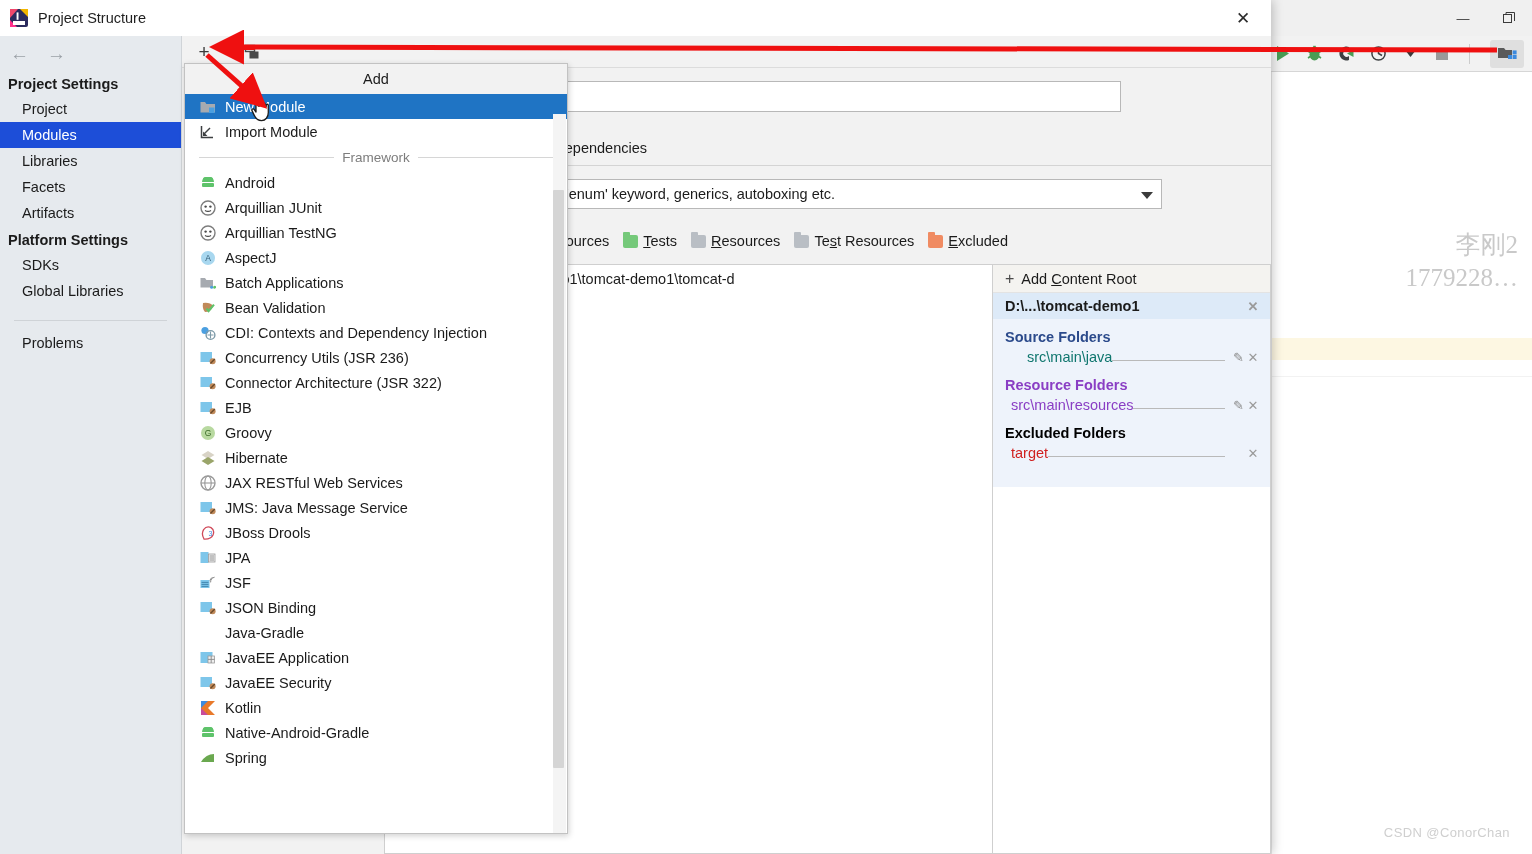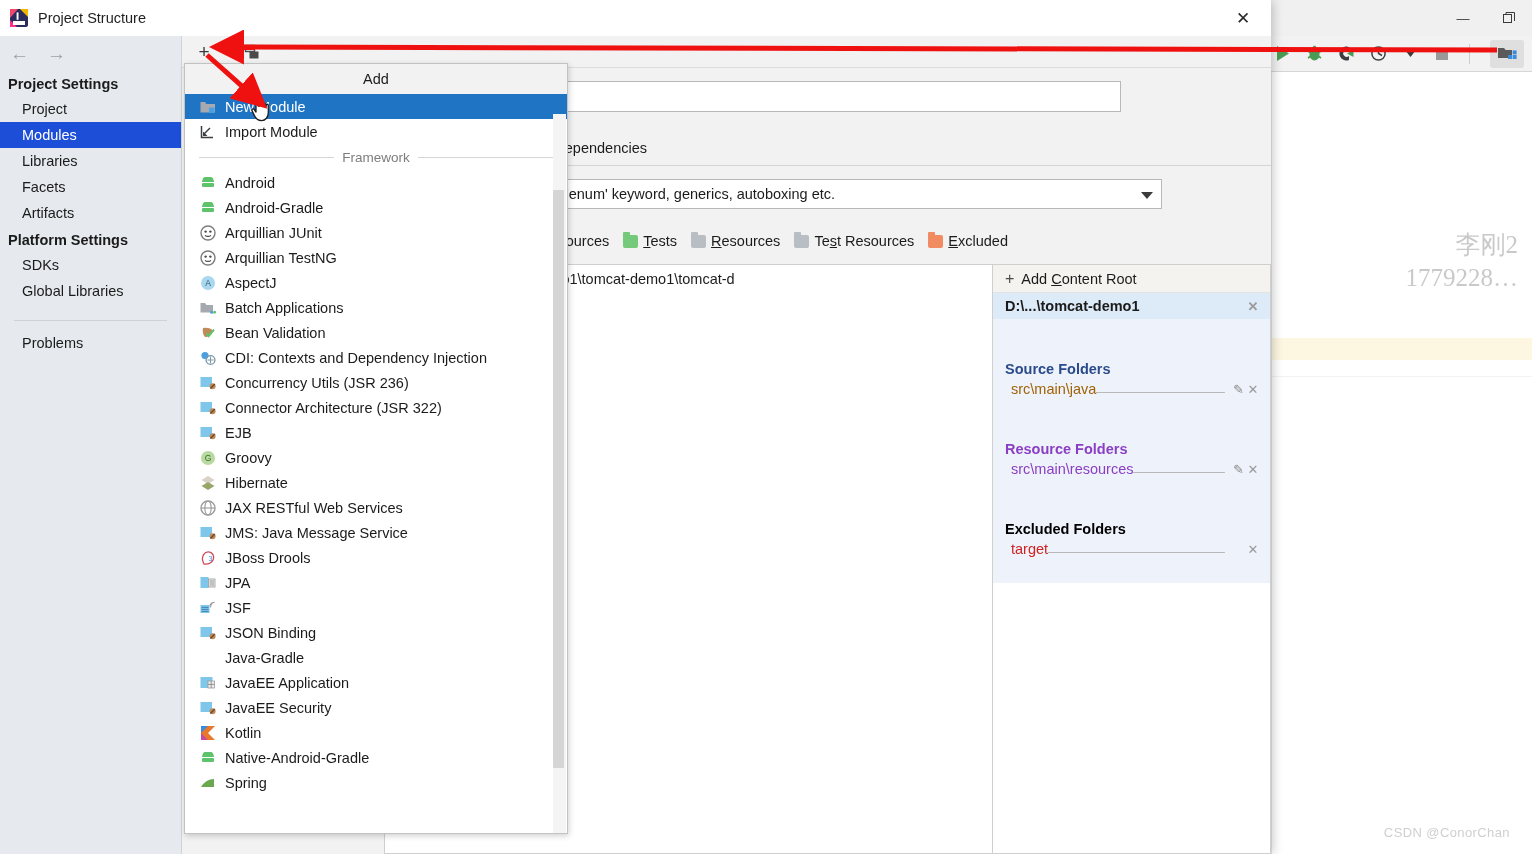--- a/index.html
+++ b/index.html
@@ -153,30 +153,30 @@
     height:28px; display:flex; align-items:center; gap:7px;
     padding-left:12px; font-size:14.5px; color:#1b1b1b; background:#f4f3f0;
     border-bottom:1px solid #e3e3e3;
   }
   #croot-add .plus { color:#4a4a4a; font-size:16px; }
   #croot-block { background:#eef3fb; padding-bottom:24px; }
   #croot-header {
     height:26px; background:#ddeaf8; display:flex; align-items:center; justify-content:space-between;
     padding:0 10px 0 12px; font-size:14.5px; font-weight:bold; color:#1b1b1b;
   }
-  .croot-section-title { font-size:14.5px; font-weight:bold; padding:10px 0 3px 12px;margin-top:32px; }
+  .croot-section-title { font-size:14.5px; font-weight:bold; padding:10px 0 3px 12px; }
   .croot-row { display:flex; align-items:center; padding:1px 10px 1px 18px; font-size:14.5px; }
   .croot-row .val { position:relative; padding-bottom:1px; }
   .croot-row .underline { flex:1; border-bottom:1px solid #b9b9b9; margin:0 6px 4px 0; height:10px; }
   .mini-ico { width:15px; text-align:center; color:#8a8a8a; font-size:13px; }
   .xclose { color:#9a9a9a; font-size:13px; width:14px; text-align:center; }
   .sf { color:#2b4a8b; }
   .rf { color:#8a3ec4; }
   .ef { color:#000000; }
-  .sf-val { color:#a16207; }
+  .sf-val { color:#0f766e;margin-left:16px; }
   .rf-val { color:#8a3ec4; }
   .ef-val { color:#d02020; }
 
   
   #add-menu {
     position:absolute; left:184px; top:63px; width:384px; height:771px;
     background:#ffffff; border:1px solid #c2c2c2;
     box-shadow: 1px 2px 6px rgba(0,0,0,.18);
     overflow:hidden;
   }
@@ -476,30 +476,20 @@
           <svg width="16" height="12" viewBox="0 0 16 12">
             <path d="M2 5 A6 6 0 0 1 14 5 Z" fill="#5ec36a"></path>
             <rect x="2" y="6" width="12" height="4" rx="1" fill="#5ec36a"></rect>
             <path d="M3.4 1 L4.6 2.8 M12.6 1 L11.4 2.8" stroke="#5ec36a" stroke-width="1.1"></path>
           </svg>
         </span>
         <span>Android</span>
       </div>
       <div class="mrow">
         <span class="mi">
-          <svg width="16" height="12" viewBox="0 0 16 12">
-            <path d="M2 5 A6 6 0 0 1 14 5 Z" fill="#5ec36a"></path>
-            <rect x="2" y="6" width="12" height="4" rx="1" fill="#5ec36a"></rect>
-            <path d="M3.4 1 L4.6 2.8 M12.6 1 L11.4 2.8" stroke="#5ec36a" stroke-width="1.1"></path>
-          </svg>
-        </span>
-        <span>Android-Gradle</span>
-      </div>
-      <div class="mrow">
-        <span class="mi">
           <svg width="16" height="16" viewBox="0 0 16 16">
             <circle cx="8" cy="8" r="7" fill="none" stroke="#7d7d7d" stroke-width="1.4"></circle>
             <circle cx="5.6" cy="6.6" r="1.2" fill="#4a4a4a"></circle>
             <circle cx="10.4" cy="6.6" r="1.2" fill="#4a4a4a"></circle>
             <path d="M5 10.4 Q8 12.4 11 10.4" stroke="#4a4a4a" stroke-width="1.2" fill="none"></path>
           </svg>
         </span>
         <span>Arquillian JUnit</span>
       </div>
       <div class="mrow">

